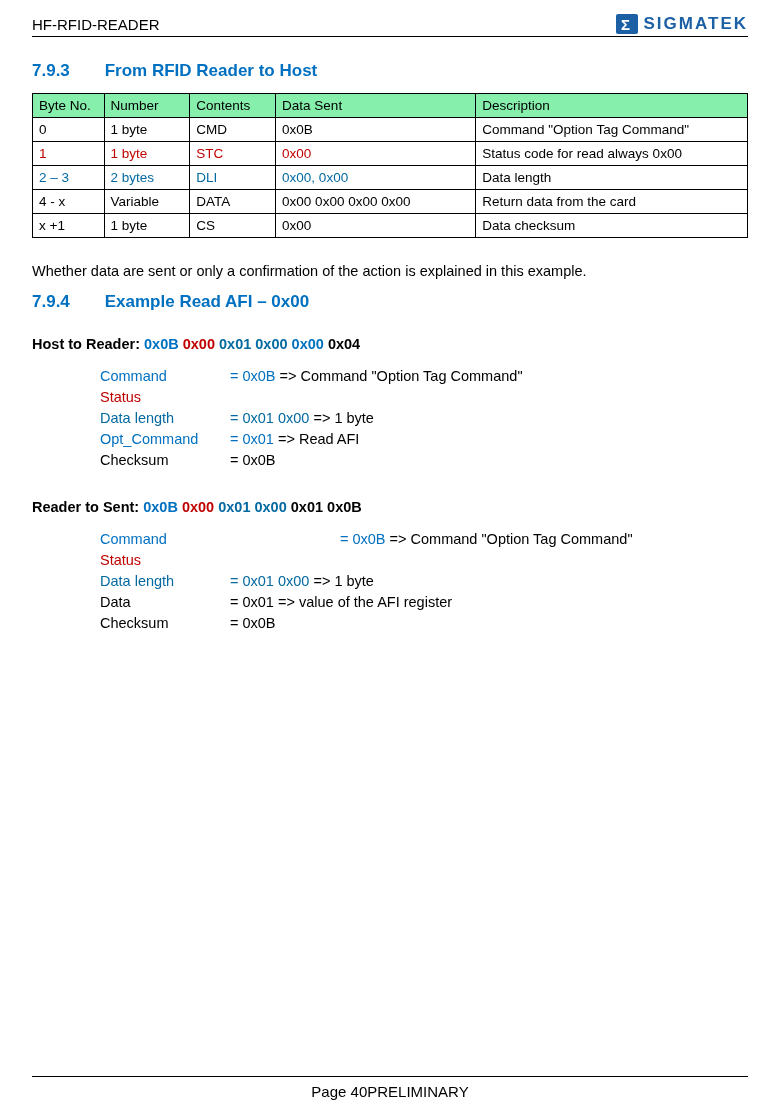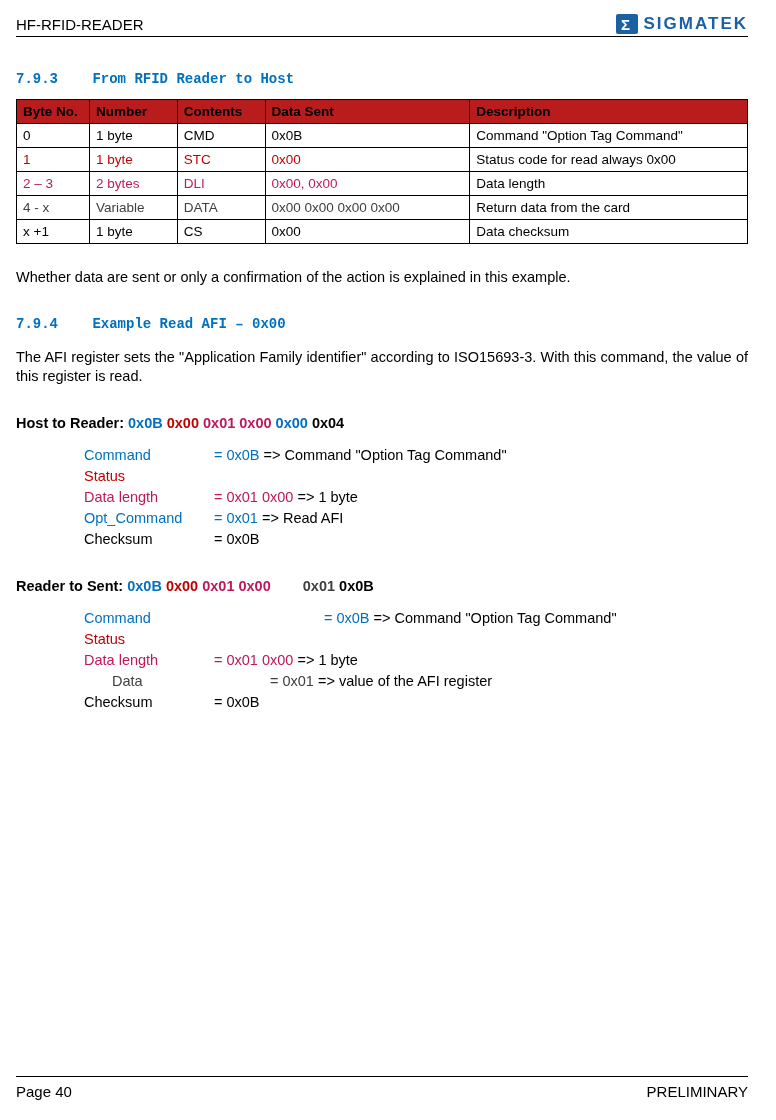--- a/index.html
+++ b/index.html
@@ -7,67 +7,67 @@
     margin: 0;
     padding: 0;
     width: 776px;
     height: 1120px;
     font-family: Arial, Helvetica, sans-serif;
     font-size: 14.5px;
     color: #000;
     background: #fff;
   }
   .page {
-    padding: 14px 28px 20px 16px;
+    padding: 14px 28px 20px 32px;
     display: flex;
     flex-direction: column;
     height: 100%;
   }
   .top-header {
     display: flex;
     align-items: center;
     justify-content: space-between;
     border-bottom: 1.5px solid #000;
     padding-bottom: 2px;
     margin-bottom: 14px;
   }
   .doc-title { font-size: 15px; }
   .logo { display: flex; align-items: center; gap: 6px; color: #1b5fa5; font-weight: 700; letter-spacing: 2px; font-size: 17px; }
   .logo-sigma { width: 22px; height: 20px; background: #1b5fa5; display: inline-flex; align-items: center; justify-content: center; color: #fff; font-weight: 800; font-size: 15px; border-radius: 2px; }
-  h2.section { color: #0070c0; font-size: 14px; font-weight: 700; margin: 20px 0 12px 0; font-family: Liberation Mono, monospace; }
+  h2.section { color: #0070c0; font-size: 17px; font-weight: 700; margin: 10px 0 12px 0; }
   .secnum { display: inline-block; min-width: 68px; }
   table.proto {
     width: 100%;
     border-collapse: collapse;
     font-size: 13.5px;
     margin-bottom: 14px;
   }
   table.proto th, table.proto td {
     border: 1px solid #000;
     padding: 4px 6px;
     text-align: left;
     vertical-align: middle;
   }
-  table.proto th { background: #b91c1c; font-weight: 700; }
+  table.proto th { background: #86efac; font-weight: 400; }
   .c-red { color: #c00000; }
-  .c-orange { color: #be185d; }
-  .c-green { color: #404040; margin-left: 28px; }
+  .c-orange { color: #0369a1; }
+  .c-green { color: #000000; }
   .c-blue { color: #0070c0; }
-  .para { margin: 10px 0 8px 0; line-height: 1.35; text-align: justify; }
+  .para { margin: 10px 0 0 0; line-height: 1.35; text-align: justify; }
   .para2 { margin: 4px 0 16px 0; line-height: 1.35; text-align: justify; }
   .msg-label { font-weight: 700; margin: 12px 0 14px 0; }
   .fieldlist { margin: 0 0 16px 68px; }
   .fieldrow { display: flex; line-height: 1.45; }
   .fieldrow .fname { min-width: 130px; }
   .footer {
     margin-top: auto;
     border-top: 1.5px solid #000;
     padding-top: 6px;
     display: flex;
-    justify-content: space-between;
+    justify-content: center;
     font-size: 15px;
   }
   .col-byteno { width: 10%; }
   .col-number { width: 12%; }
   .col-contents { width: 12%; }
   .col-datasent { width: 28%; }
   .col-desc { width: 38%; }
 </style>
 </head>
 <body>
@@ -143,21 +143,20 @@
       </tbody>
   </table>
 
   <div class="para">Whether data are sent or only a confirmation of the action is explained in this example.</div>
 
   <h2 class="section">
     <span class="secnum">7.9.4</span>
     <span>Example Read AFI – 0x00</span>
   </h2>
 
-  <div class="para2">The AFI register sets the "Application Family identifier" according to ISO15693-3. With this command, the value of this register is read.</div>
 
   <div class="msg-label">
     <span>Host to Reader:</span>
     <span class="c-blue">0x0B</span>
     <span class="c-red">0x00</span>
     <span class="c-orange">0x01 0x00</span>
     <span class="c-blue">0x00</span>
     <span>0x04</span>
   </div>
 

